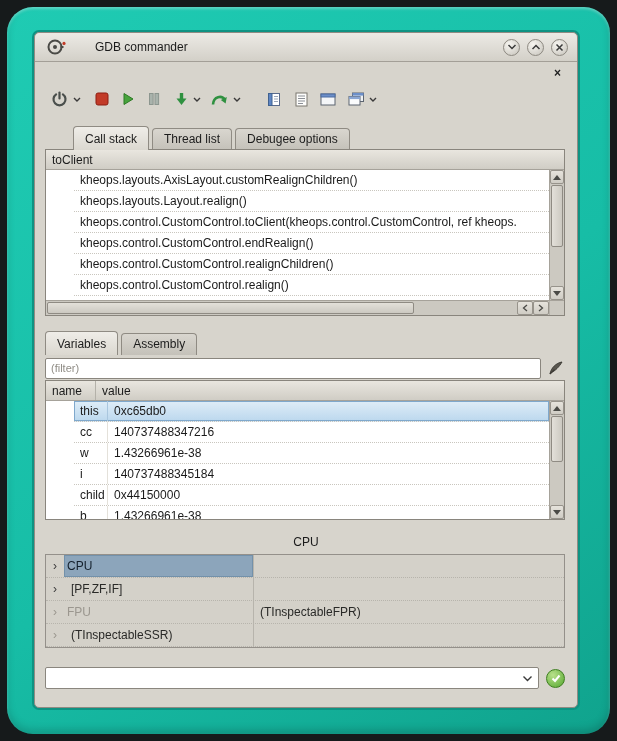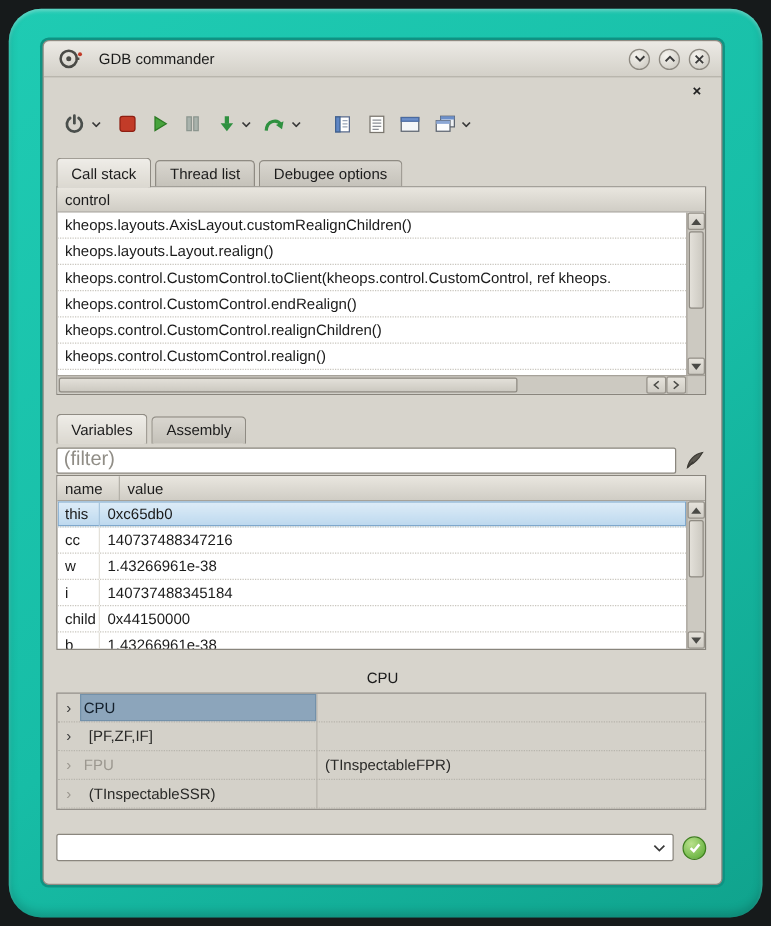--- a/index.html
+++ b/index.html
@@ -20,21 +20,21 @@
     position:absolute; left:34px; top:32px; width:544px; height:676px;
     background:#d7d4cc; border:1px solid #8f8b83; border-radius:5px;
     box-shadow:0 0 0 2px #0e9383;
   }
   
   .titlebar {
     height:29px; display:flex; align-items:center; padding:0 9px 0 12px;
     background:linear-gradient(#eceae5,#d3d0c8);
     border-bottom:1px solid #a39f97; border-radius:5px 5px 0 0;
   }
-  .title { margin-left:12px; color:#1b1b1b; }
+  .title { margin-left:28px; color:#1b1b1b; }
   .win-btns { margin-left:auto; display:flex; gap:7px; }
   .win-btn {
     width:17px; height:17px; border-radius:50%;
     background:radial-gradient(circle at 35% 30%, #f7f5f0, #c6c3bb);
     border:1px solid #8d8981;
     display:flex; align-items:center; justify-content:center;
   }
   
   .client { position:relative; height:645px; }
   .dock-close {
@@ -42,21 +42,21 @@
     display:flex; align-items:center; justify-content:center;
     font-weight:bold; font-size:12px; color:#222; cursor:default;
   }
   
   .toolbar { position:absolute; top:22px; left:14px; right:10px; height:30px; display:flex; align-items:center; }
   .tb { height:26px; display:flex; align-items:center; justify-content:center; padding:0 2px; border-radius:3px; }
   .gap6{width:6px;} .gap8{width:8px;} .gap10{width:10px;} .gap22{width:22px;}
   .dd { display:flex; align-items:center; padding:0 2px; margin-left:1px; }
   
   .tabbar { position:absolute; left:10px; right:12px; height:25px; display:flex; align-items:flex-end; }
-  .tabbar.t1 { top:62px; } .tabbar.t2 { top:267px; }
+  .tabbar.t1 { top:62px;margin-left:28px; } .tabbar.t2 { top:267px; }
   .tab {
     padding:3px 11px 4px; margin-right:3px; position:relative; top:1px;
     background:linear-gradient(#d9d6cf,#c4c1b9);
     border:1px solid #8f8b83; border-bottom:none; border-radius:4px 4px 0 0;
     color:#1c1c1c; line-height:14px;
   }
   .tab.active {
     background:linear-gradient(#efede8,#dbd8d0);
     padding-top:5px; z-index:3;
   }
@@ -67,21 +67,21 @@
   }
   .panel.callstack { top:87px; height:167px; }
   .panel.variables { top:318px; height:140px;text-align:right; }
   .panel-header {
     flex:none; height:20px; display:flex; align-items:stretch;
     background:linear-gradient(#e9e6df,#d0cdc5);
     border-bottom:1px solid #a6a29a; color:#1c1c1c;
   }
   .ph-cell { display:flex; align-items:center; padding:0 6px; }
   .ph-name { width:50px; border-right:1px solid #b4b1a9; }
-  .body-flex { flex:1; display:flex; min-height:0; }
+  .body-flex { flex:1; display:flex; min-height:0;margin-left:28px; }
   .rows { flex:1; overflow:hidden; }
   .cs-row {
     height:21px; line-height:20px; padding:0 6px;
     border-bottom:1px dotted #c9c6be; white-space:nowrap; overflow:hidden; color:#1a1a1a;
   }
   
   .vscroll { flex:none; width:15px; background:#ccc9c1; border-left:1px solid #a6a29a; display:flex; flex-direction:column; align-items:stretch; }
   .sbtn {
     flex:none; height:14px; display:flex; align-items:center; justify-content:center;
     background:linear-gradient(#e6e3dc,#cfccc4); border:1px solid #97938b; border-radius:2px; margin:0;
@@ -93,21 +93,21 @@
   .thumb-v.cs { height:62px; } .thumb-v.vars { height:46px; }
   .vspacer { flex:1; }
   .hscroll { flex:none; height:15px; background:#ccc9c1; border-top:1px solid #a6a29a; display:flex; align-items:stretch; }
   .htrack { flex:1; display:flex; }
   .thumb-h { margin:1px; width:78%; border:1px solid #8f8b83; border-radius:2px; background:linear-gradient(#e3e0d9,#ccc9c1); }
   .corner { flex:none; width:15px; background:#ccc9c1; border-left:1px solid #b5b2aa; }
   
   .filter-row { position:absolute; top:295px; left:10px; right:12px; height:22px; display:flex; align-items:center; gap:6px; }
   .filter-input {
     flex:1; height:21px; border:1px solid #8a867e; border-radius:2px; background:#fff;
-    font-family:inherit; font-size:16px; padding:0 5px; color:#333; outline:none;
+    font-family:inherit; font-size:11px; padding:0 5px; color:#333; outline:none;
   }
   .filter-input::placeholder { color:#908d86; opacity:1; }
   
   .var-row { height:21px; display:flex; align-items:stretch; border-bottom:1px dotted #c9c6be; color:#1a1a1a; }
   .vr-name { flex:none; width:34px; padding:0 4px 0 6px; border-right:1px solid #e4e1da; display:flex; align-items:center; overflow:hidden; }
   .vr-value { flex:1; padding:0 6px; display:flex; align-items:center; overflow:hidden; }
   .var-row.selected {
     background:linear-gradient(#dfedf8,#bcd8ee);
     box-shadow:inset 0 0 0 1px #7fa8cc;
   }
@@ -302,21 +302,21 @@
     </div>
 
     <div class="tabbar t1">
       <div class="tab active">Call stack</div>
       <div class="tab">Thread list</div>
       <div class="tab">Debugee options</div>
     </div>
 
     <div class="panel callstack">
       <div class="panel-header">
-        <div class="ph-cell">control</div>
+        <div class="ph-cell">toClient</div>
       </div>
       <div class="body-flex">
         <div class="rows">
           <div class="cs-row">kheops.layouts.AxisLayout.customRealignChildren()</div>
           <div class="cs-row">kheops.layouts.Layout.realign()</div>
           <div class="cs-row">kheops.control.CustomControl.toClient(kheops.control.CustomControl, ref kheops.</div>
           <div class="cs-row">kheops.control.CustomControl.endRealign()</div>
           <div class="cs-row">kheops.control.CustomControl.realignChildren()</div>
           <div class="cs-row">kheops.control.CustomControl.realign()</div>
         </div>

